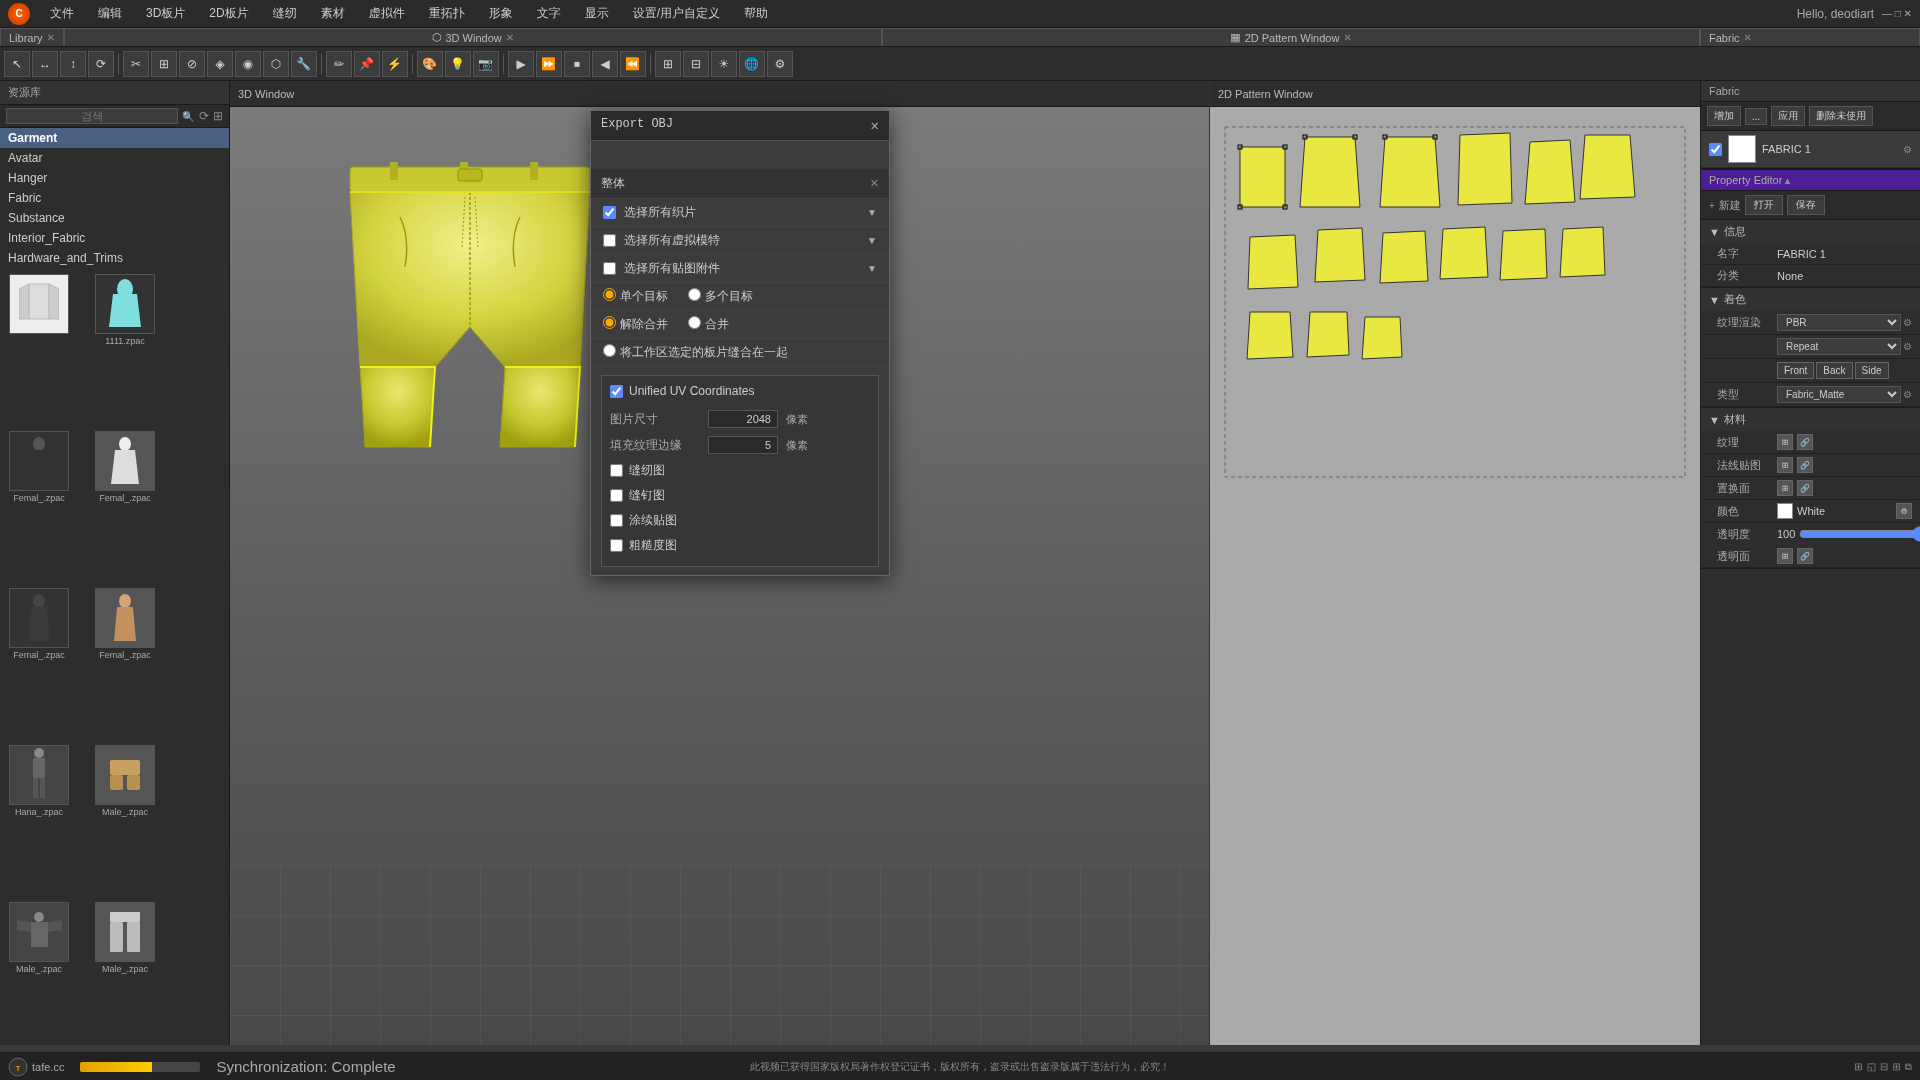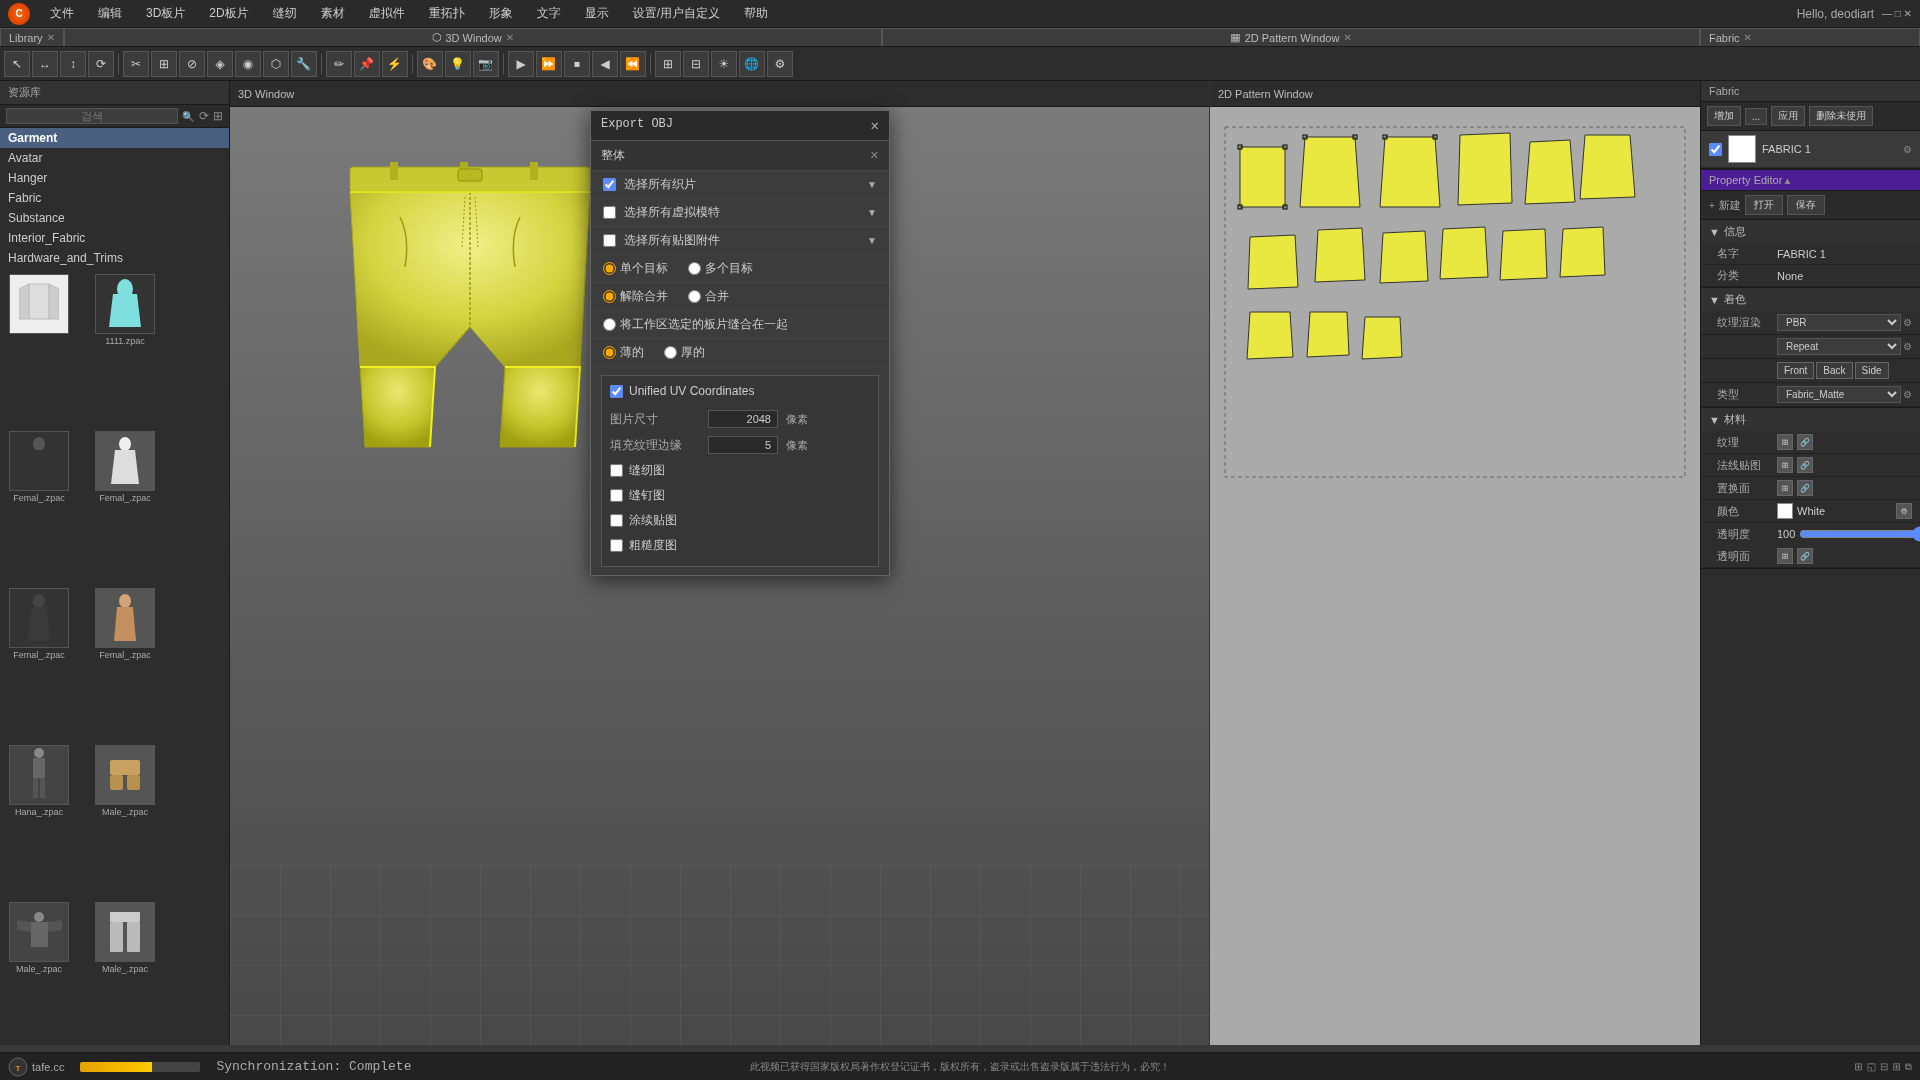--- a/index.html
+++ b/index.html
@@ -25,21 +25,21 @@
     .thumb-label { font-size: 9px; color: #aaa; text-align: center; margin-top: 2px; max-width: 66px; overflow: hidden; text-overflow: ellipsis; white-space: nowrap; }
     #toolbar-row { display: flex; align-items: center; background: #2d2d2d; height: 34px; padding: 0 4px; border-bottom: 1px solid #1a1a1a; gap: 2px; flex-shrink: 0; }
     .tool-btn { width: 26px; height: 26px; background: #3c3c3c; border: 1px solid #555; display: flex; align-items: center; justify-content: center; cursor: pointer; color: #ccc; font-size: 12px; }
     .tool-sep { width: 1px; height: 20px; background: #555; margin: 0 2px; }
 
     
     #statusbar { position: absolute; bottom: 0; left: 0; right: 0; height: 28px; background: #222; display: flex; align-items: center; padding: 0 8px; gap: 16px; border-top: 1px solid #1a1a1a; z-index: 5; }
     #statusbar .logo2 { display: flex; align-items: center; gap: 4px; }
     #statusbar .progress-bar { width: 120px; height: 10px; background: #444; border-radius: 2px; overflow: hidden; }
     #statusbar .progress-fill { height: 100%; background: linear-gradient(90deg, #e6a000, #ffcc00); width: 60%; }
-    #statusbar .status-text { font-size: 13px; color: #aaa; font-family: Liberation Mono, monospace; }
+    #statusbar .status-text { font-size: 15px; color: #aaa; }
     #statusbar .center-text { position: absolute; left: 50%; transform: translateX(-50%); font-size: 10px; color: #888; }
 
     
     #right-panel { width: 220px; background: #2d2d2d; border-left: 1px solid #1a1a1a; display: flex; flex-direction: column; }
     #right-panel .panel-header { background: #333; padding: 4px 8px; font-size: 11px; color: #aaa; border-bottom: 1px solid #1a1a1a; display: flex; align-items: center; justify-content: space-between; }
     .fabric-toolbar { display: flex; align-items: center; padding: 4px 6px; gap: 4px; background: #2a2a2a; border-bottom: 1px solid #1a1a1a; }
     .fabric-btn { background: #3c3c3c; border: 1px solid #555; color: #ccc; font-size: 10px; padding: 2px 6px; cursor: pointer; }
     .fabric-item { display: flex; align-items: center; gap: 6px; padding: 4px 8px; background: #3a3a3a; border-bottom: 1px solid #2a2a2a; cursor: pointer; }
     .fabric-swatch { width: 28px; height: 28px; background: white; border: 1px solid #888; }
     .fabric-name { font-size: 11px; color: #ccc; }
@@ -57,31 +57,31 @@
     .prop-dropdown { background: #3c3c3c; border: 1px solid #555; color: #ccc; font-size: 10px; padding: 1px 4px; flex: 1; }
     .prop-color-box { width: 16px; height: 16px; background: white; border: 1px solid #888; margin-right: 4px; }
     .prop-slider-row { display: flex; align-items: center; padding: 3px 8px 3px 16px; }
     .prop-slider { flex: 1; margin: 0 4px; accent-color: #5a8aff; }
     .prop-icon-row { display: flex; gap: 4px; }
     .prop-icon { width: 16px; height: 16px; background: #555; border: 1px solid #666; display: flex; align-items: center; justify-content: center; font-size: 8px; color: #ccc; cursor: pointer; }
     #modal { background: #3c3c3c; border: 1px solid #666; min-width: 300px; box-shadow: 0 4px 20px rgba(0,0,0,0.6); position: absolute; top: 110px; left: 590px; }
     #modal-titlebar { background: #2a2a2a; padding: 6px 10px; display: flex; justify-content: space-between; border-bottom: 1px solid #555; font-family: Liberation Mono, monospace; }
     #modal-titlebar .title { font-size: 12px; color: #ccc; }
     #modal-titlebar .close { cursor: pointer; color: #aaa; font-size: 14px; }
-    #modal-body { padding: 0; }
+    #modal-body { padding: 0; margin-top: 28px; }
     #modal-section-header { background: #333; padding: 6px 10px; display: flex; align-items: center; justify-content: space-between; border-bottom: 1px solid #444; }
     #modal-section-header .section-title { font-size: 12px; color: #ccc; }
 
     .modal-row { display: flex; align-items: center; padding: 5px 12px; border-bottom: 1px solid #444; gap: 8px; }
     .modal-row label { font-size: 12px; color: #ccc; flex: 1; display: flex; align-items: center; gap: 6px; }
     .modal-row .expand-arrow { color: #aaa; font-size: 10px; margin-left: auto; cursor: pointer; }
     .modal-checkbox { width: 13px; height: 13px; accent-color: #5a8aff; cursor: pointer; }
     .modal-radio { width: 13px; height: 13px; accent-color: #ffaa00; cursor: pointer; }
     .modal-radio-group { display: flex; align-items: center; padding: 5px 12px; border-bottom: 1px solid #444; gap: 20px; }
-    .modal-radio-group .radio-opt { display: flex; align-items: center; gap: 4px; font-size: 12px; color: #ccc; }
+    .modal-radio-group .radio-opt { display: flex; gap: 4px; font-size: 12px; color: #ccc; }
 
     .modal-uv-section { border: 1px solid #555; margin: 8px 10px; padding: 8px; background: #363636; }
     .modal-uv-header { display: flex; align-items: center; gap: 6px; font-size: 12px; color: #ccc; margin-bottom: 8px; }
     .modal-field-row { display: flex; align-items: center; padding: 4px 0; gap: 8px; }
     .modal-field-label { font-size: 12px; color: #aaa; width: 90px; }
     .modal-field-input { background: #2a2a2a; border: 1px solid #555; color: #ccc; font-size: 11px; padding: 2px 6px; width: 70px; text-align: right; }
     .modal-field-unit { font-size: 11px; color: #aaa; }
 
     .modal-check-row { display: flex; align-items: center; padding: 4px 0; gap: 6px; font-size: 12px; color: #ccc; }
 
@@ -623,30 +623,20 @@
       </div>
     </div>
 
     <div class="modal-radio-group">
       <div class="radio-opt">
         <input type="radio" name="merge" class="modal-radio" style="">
         <span>将工作区选定的板片缝合在一起</span>
       </div>
     </div>
 
-    <div class="modal-radio-group">
-      <div class="radio-opt">
-        <input type="radio" name="thickness" checked="" class="modal-radio" style="">
-        <span>薄的</span>
-      </div>
-      <div class="radio-opt">
-        <input type="radio" name="thickness" class="modal-radio" style="">
-        <span>厚的</span>
-      </div>
-    </div>
 
     <div class="modal-uv-section">
       <div class="modal-uv-header">
         <input type="checkbox" checked="" class="modal-checkbox" style="">
         <span>Unified UV Coordinates</span>
       </div>
       <div class="modal-field-row">
         <span class="modal-field-label">图片尺寸</span>
         <input type="text" class="modal-field-input" value="2048" style="">
         <span class="modal-field-unit">像素</span>

